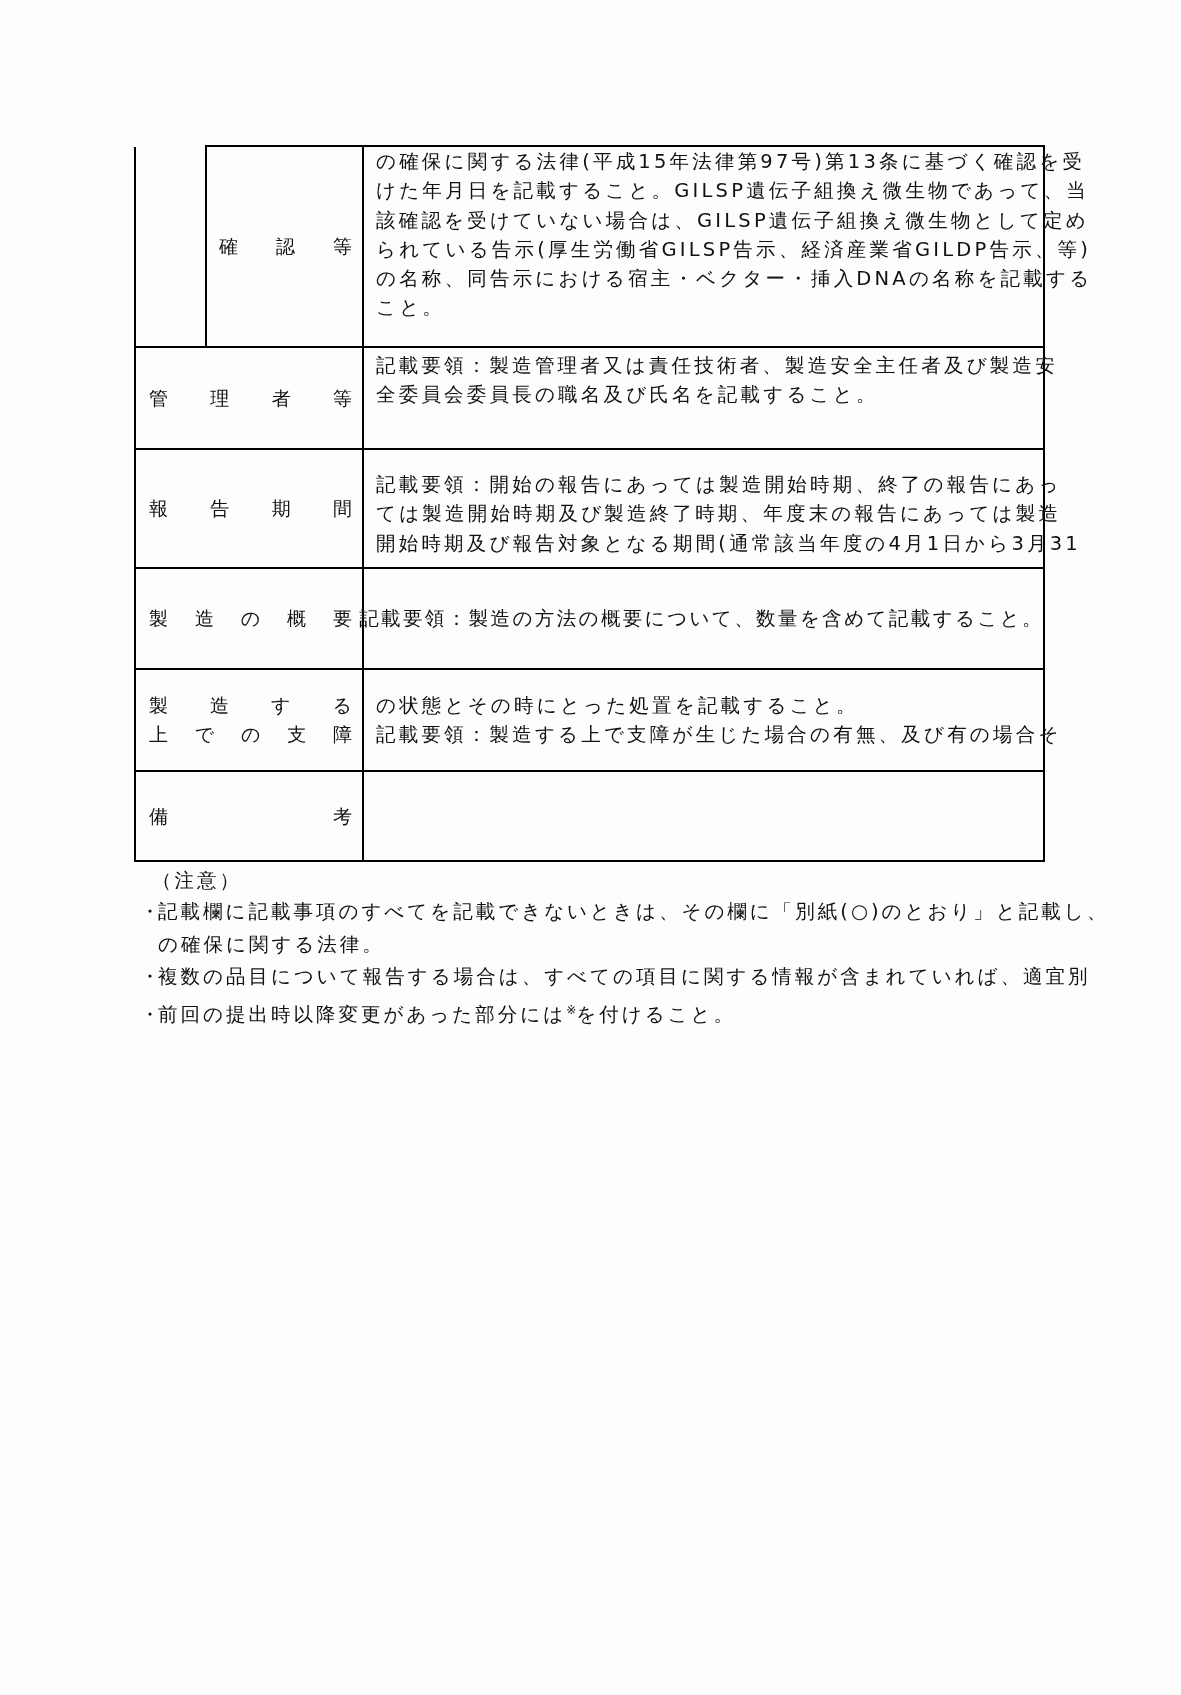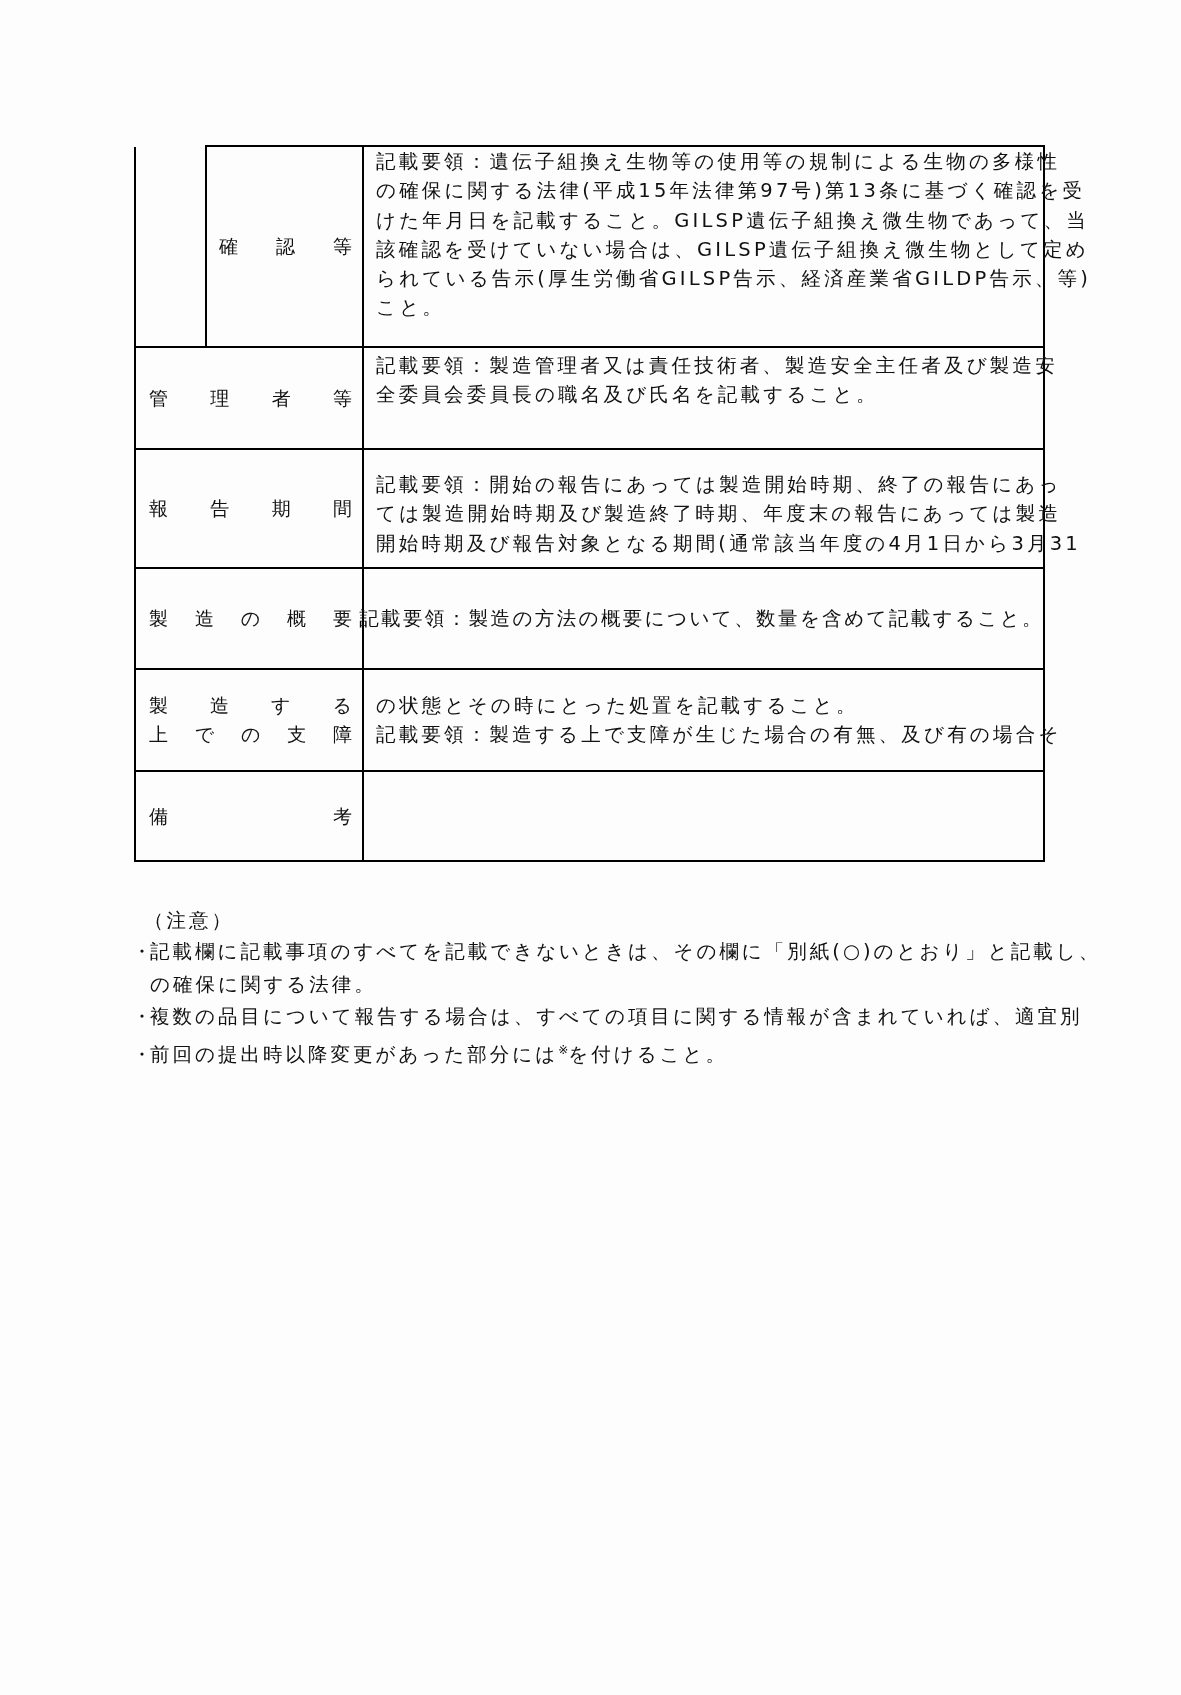--- a/index.html
+++ b/index.html
@@ -30,25 +30,24 @@
       position: absolute;
       left: 376px; width: 668px;
       font-size: 19.5px;
       line-height: 29.3px;
       letter-spacing: 3.2px;
       white-space: nowrap;
     }
     .content .cline { display: block; height: 29.3px; }
     .vcenter { display: flex; flex-direction: column; justify-content: center; }
     .notes {
-      position: absolute; left: 132px; top: 866px; width: 910px;
+      position: absolute; left: 140px; top: 866px; width: 910px;
       font-size: 19.5px;
       letter-spacing: 3px;
       white-space: nowrap;
-      margin-top: 40px;
     }
     .notes .heading { height: 30px; line-height: 30px; padding-left: 12px; }
     .notes .nline { height: 32.6px; line-height: 32.6px; }
     .notes .bullet { display: inline-block; width: 18px; letter-spacing: 0; }
     .notes .indent { display: inline-block; width: 18px; }
     sup.mark { font-size: 12px; vertical-align: 7px; letter-spacing: 0; }
   </style>
 </head>
 <body>
 
@@ -73,25 +72,25 @@
   <div class="hline" style="left:134px; top:860px; width:911px;"></div>
 
   <div class="label" style="left:219px; width:133px; top:147px; height:199px;">
     <div class="lrow">
       <span>確</span>
       <span>認</span>
       <span>等</span>
     </div>
   </div>
   <div class="content" style="top:147px;">
-    <span class="cline">記載要領：遺伝子組換え生物等の使用等の規制による生物の多様性</span>
     <span class="cline">の確保に関する法律(平成15年法律第97号)第13条に基づく確認を受</span>
     <span class="cline">けた年月日を記載すること。GILSP遺伝子組換え微生物であって、当</span>
     <span class="cline">該確認を受けていない場合は、GILSP遺伝子組換え微生物として定め</span>
     <span class="cline">られている告示(厚生労働省GILSP告示、経済産業省GILDP告示、等)</span>
+    <span class="cline">の名称、同告示における宿主・ベクター・挿入DNAの名称を記載する</span>
     <span class="cline">こと。</span>
   </div>
 
   <div class="label" style="top:348px; height:100px;">
     <div class="lrow">
       <span>管</span>
       <span>理</span>
       <span>者</span>
       <span>等</span>
     </div>

